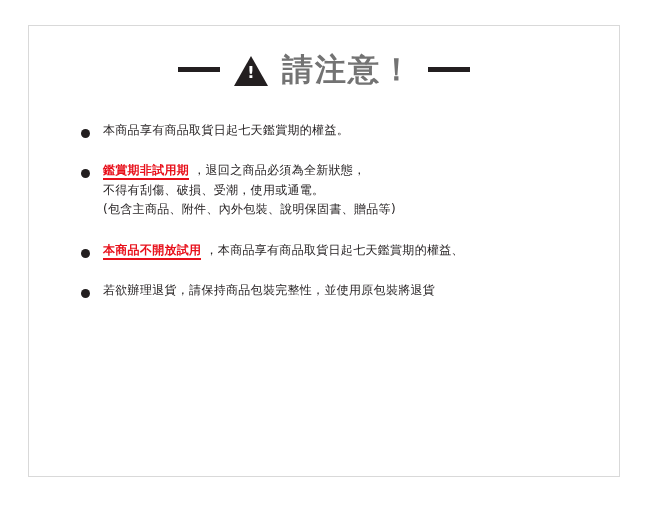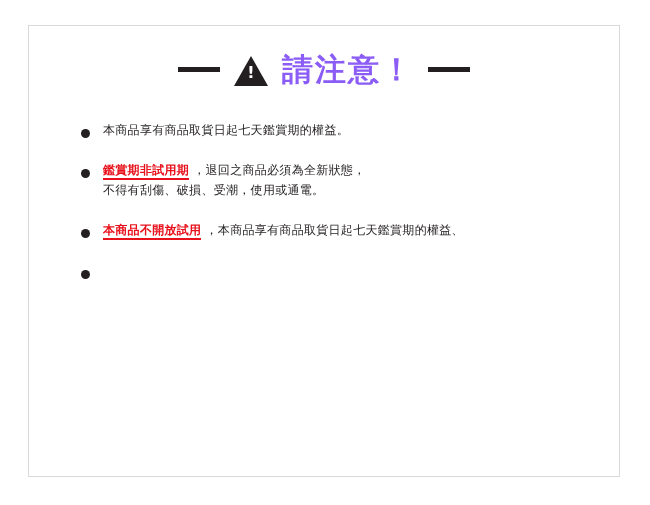--- a/index.html
+++ b/index.html
@@ -56,21 +56,21 @@
     color: #ffffff;
     font-size: 16px;
     font-weight: bold;
     line-height: 18px;
     font-family: "DejaVu Sans", "Liberation Sans", sans-serif;
   }
   .title-text {
     font-size: 31px;
     font-weight: bold;
     letter-spacing: 2px;
-    color: #8b5cf6;
+    color: #737373;
     line-height: 1;
   }
   .items {
     margin: 36px 0 0 0;
     padding: 0 46px 0 52px;
     list-style: none;
   }
   .item {
     position: relative;
     padding-left: 22px;
@@ -122,28 +122,34 @@
 
     <li class="item">
       <span class="bullet"></span>
       <span class="line">
         <span class="em-red">鑑賞期非試用期</span>
         <span>，退回之商品必須為全新狀態，</span>
       </span>
       <span class="line">
         <span>不得有刮傷、破損、受潮，使用或通電。</span>
       </span>
+      <span class="line">
+        <span>(包含主商品、附件、內外包裝、說明保固書、贈品等)</span>
+      </span>
     </li>
 
     <li class="item">
       <span class="bullet"></span>
       <span class="line">
         <span class="em-red">本商品不開放試用</span>
         <span>，本商品享有商品取貨日起七天鑑賞期的權益、</span>
       </span>
     </li>
 
     <li class="item">
       <span class="bullet"></span>
+      <span class="line">
+        <span>若欲辦理退貨，請保持商品包裝完整性，並使用原包裝將退貨</span>
+      </span>
     </li>
 
   </ul>
 </div>
 
 </body></html>

